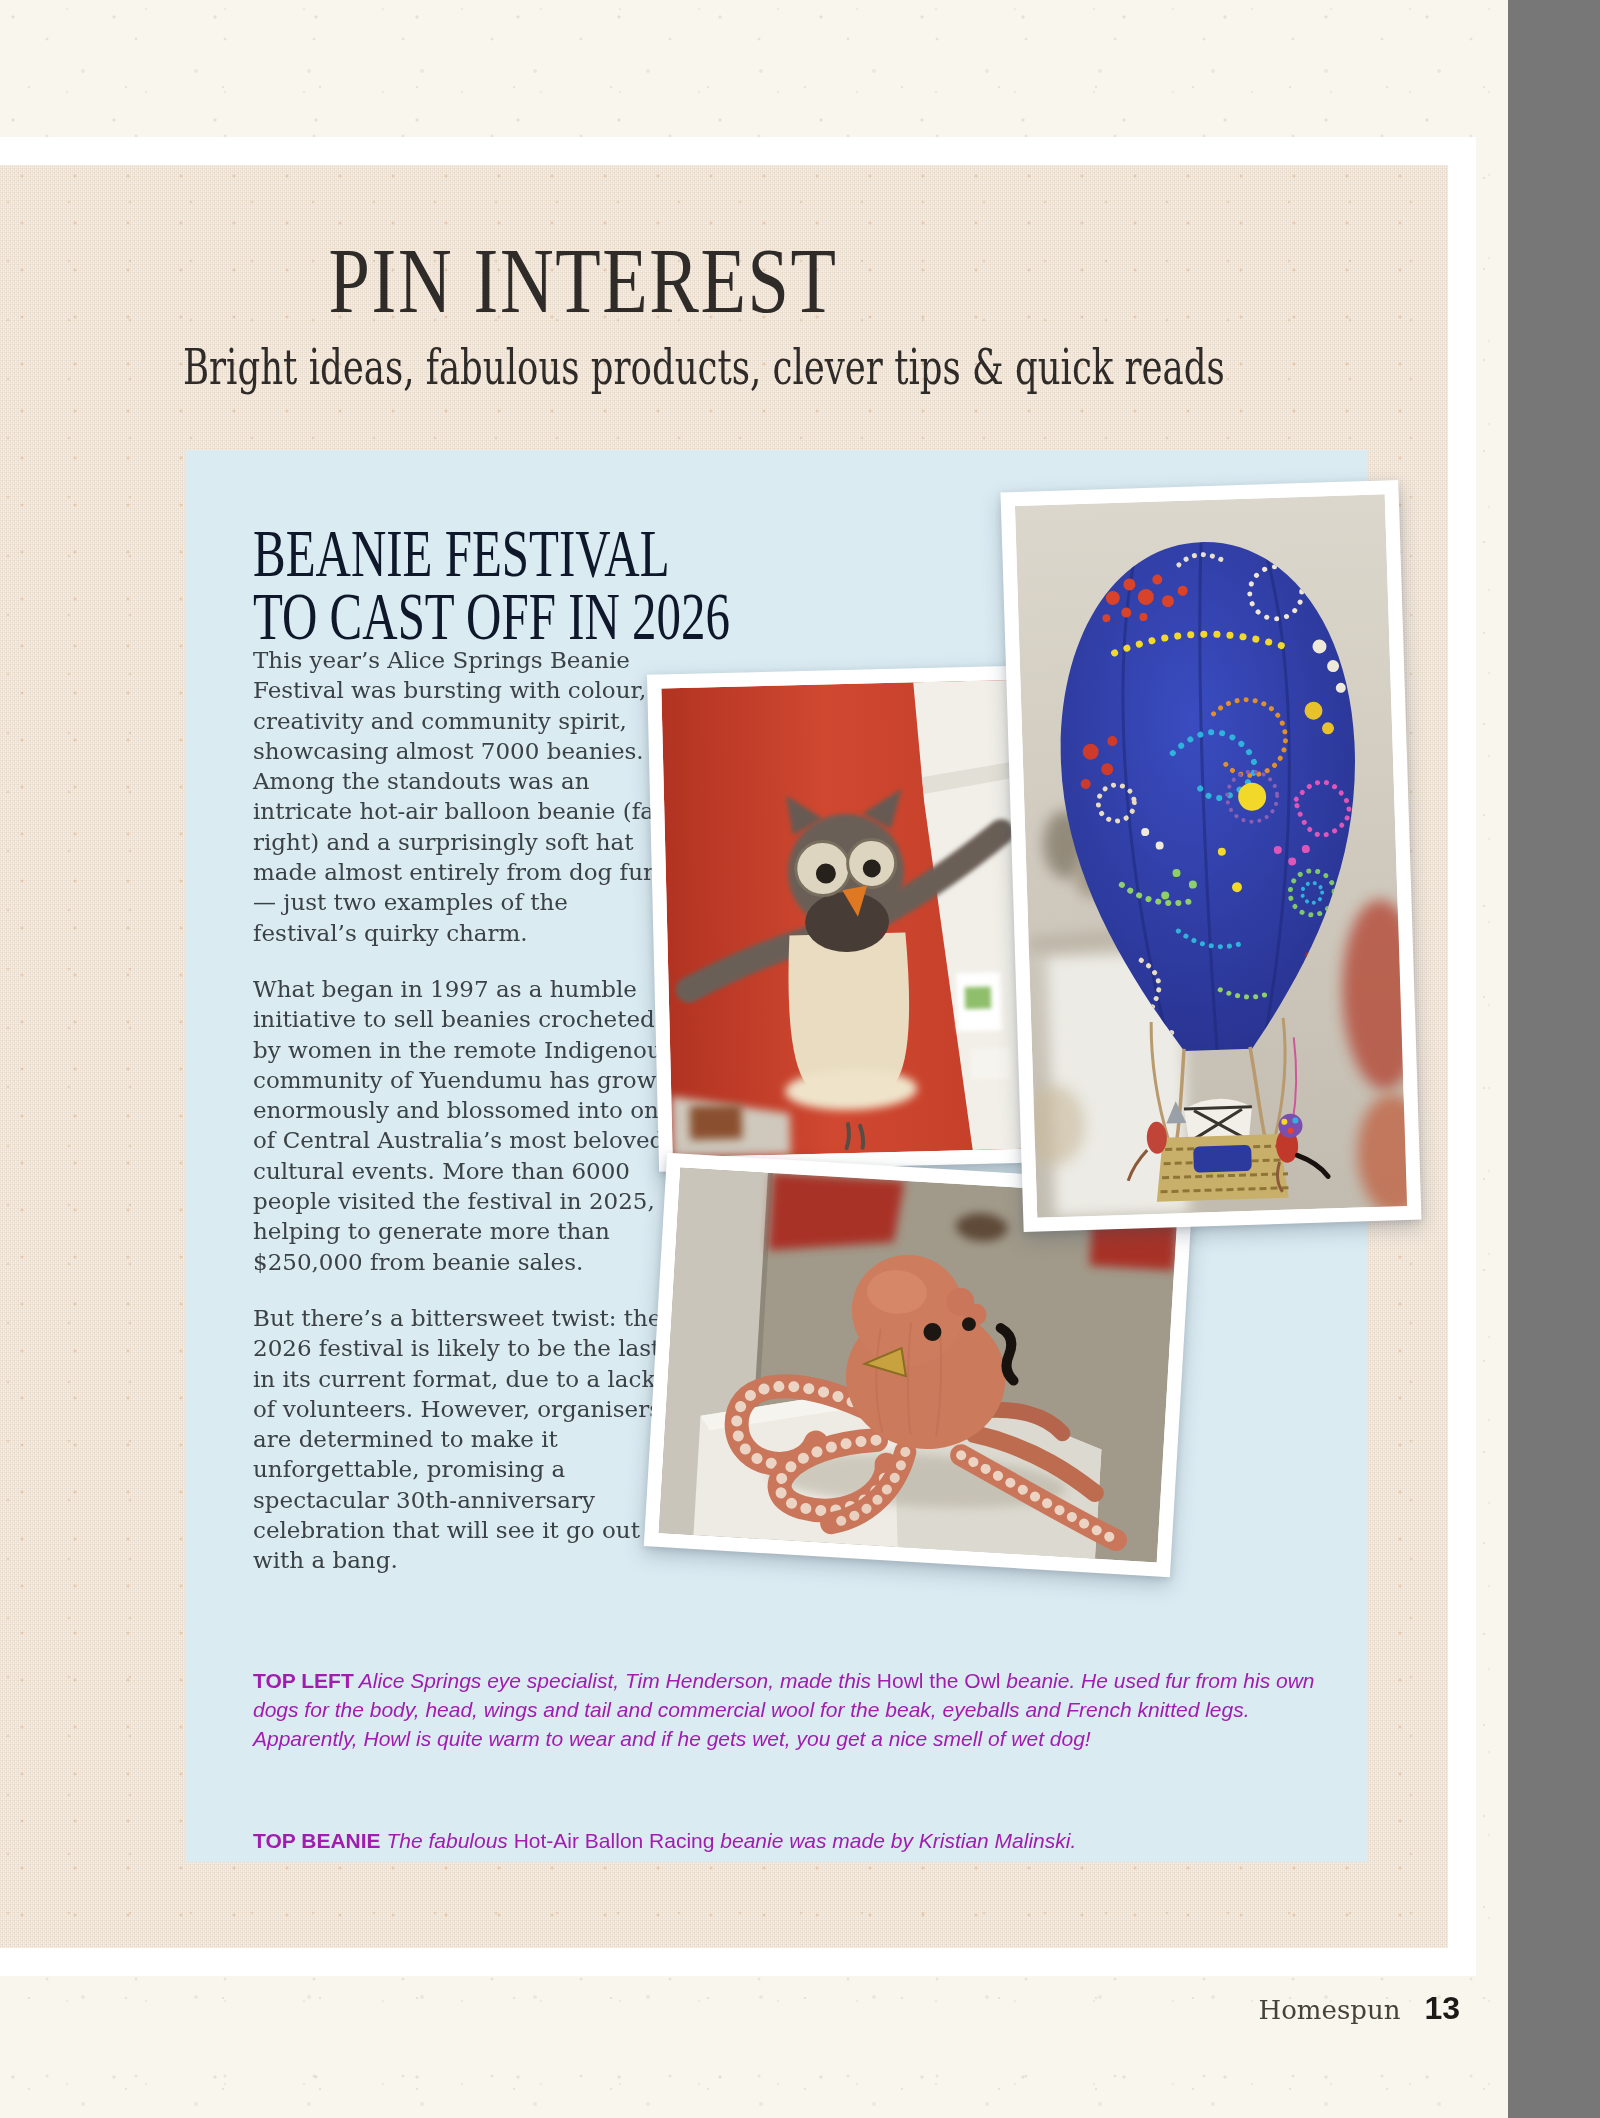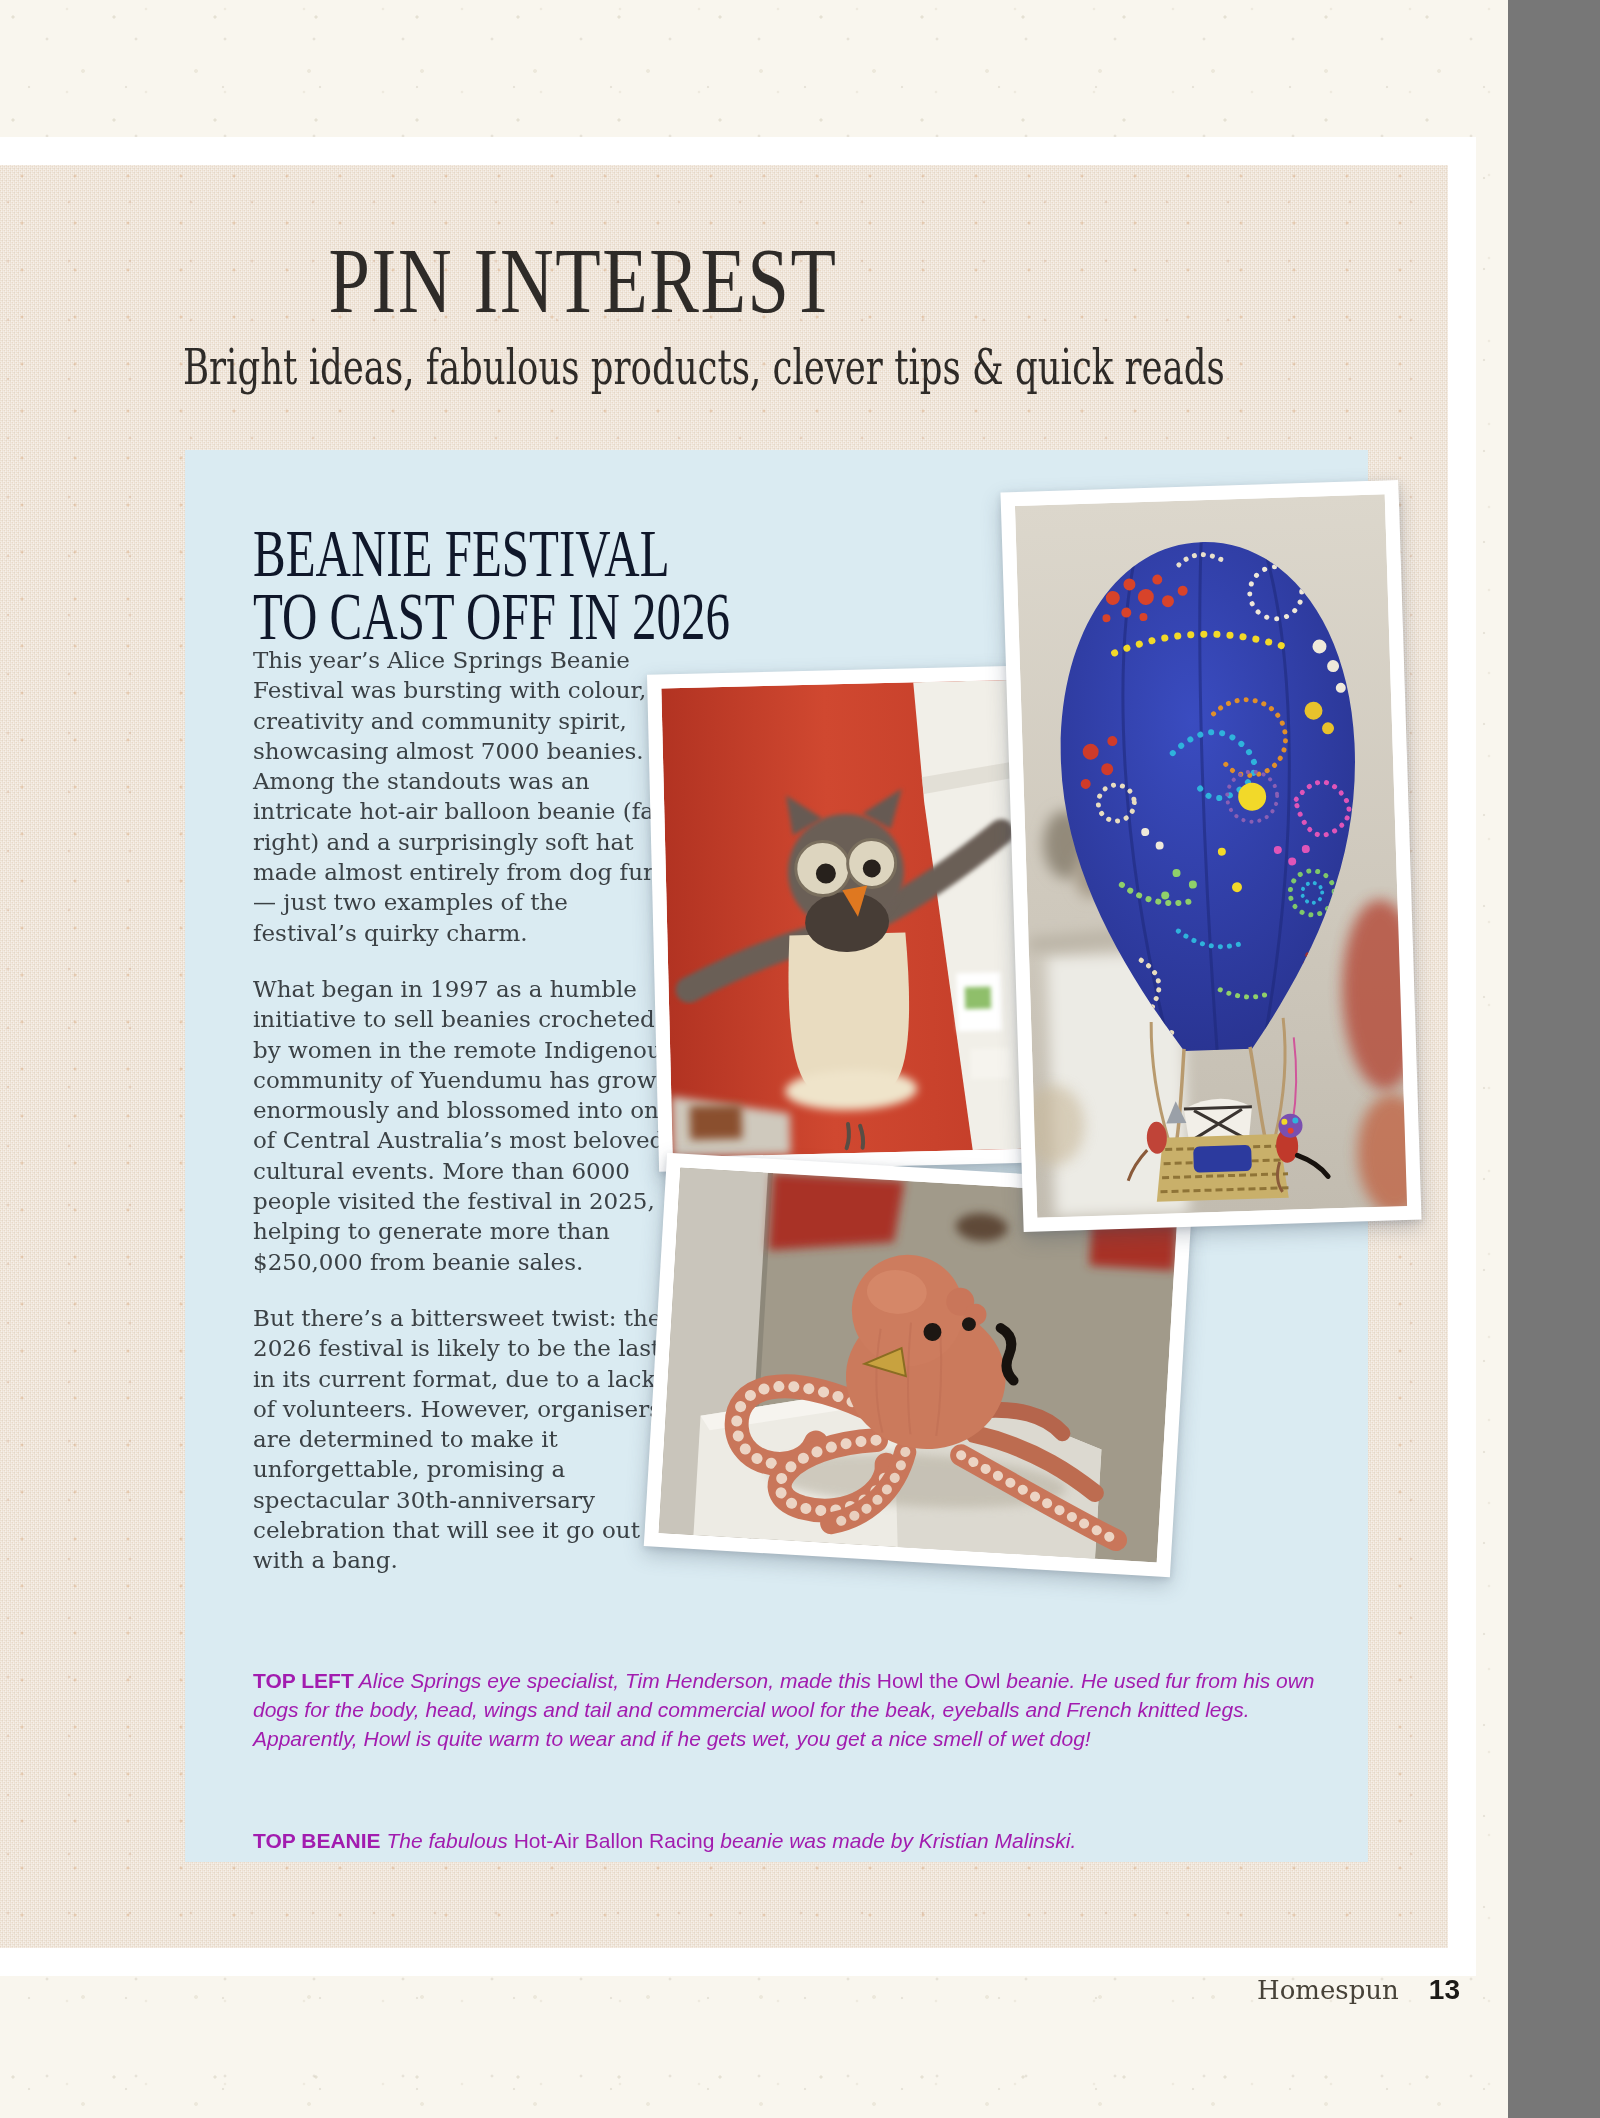--- a/index.html
+++ b/index.html
@@ -50,23 +50,23 @@
   .caption i{font-style:italic;}
   .caption .roman{font-style:normal;}
   
   .photo{position:absolute;background:#ffffff;padding:14px;box-sizing:border-box;
     box-shadow:0 8px 20px rgba(60,75,95,.28), 0 2px 6px rgba(60,75,95,.16);}
   .photo svg{display:block;width:100%;height:100%;}
   .photo-owl{left:653px;top:670px;width:390px;height:497px;transform:rotate(-1.4deg);z-index:3;}
   .photo-octopus{left:655px;top:1168px;width:527px;height:394px;transform:rotate(3.4deg);z-index:4;}
   .photo-balloon{left:1012px;top:486px;width:398px;height:740px;transform:rotate(-1.8deg);z-index:5;}
   
-  .folio{position:absolute;right:48px;top:1947px;display:flex;align-items:baseline;gap:30px;}
+  .folio{position:absolute;right:48px;top:1990px;display:flex;align-items:baseline;gap:24px;}
   .folio .mag{font-family:"DejaVu Serif", serif;font-size:26px;color:#474238;}
-  .folio .num{font-family:"Liberation Sans", sans-serif;font-weight:bold;font-size:28px;color:#1c1a17;margin-top:27px;}
+  .folio .num{font-family:"Liberation Sans", sans-serif;font-weight:bold;font-size:32px;color:#1c1a17;}
 </style>
 </head>
 <body>
 
 <div class="screen">
 
   <div class="linen-frame">
     <div class="linen"></div>
   </div>
 

